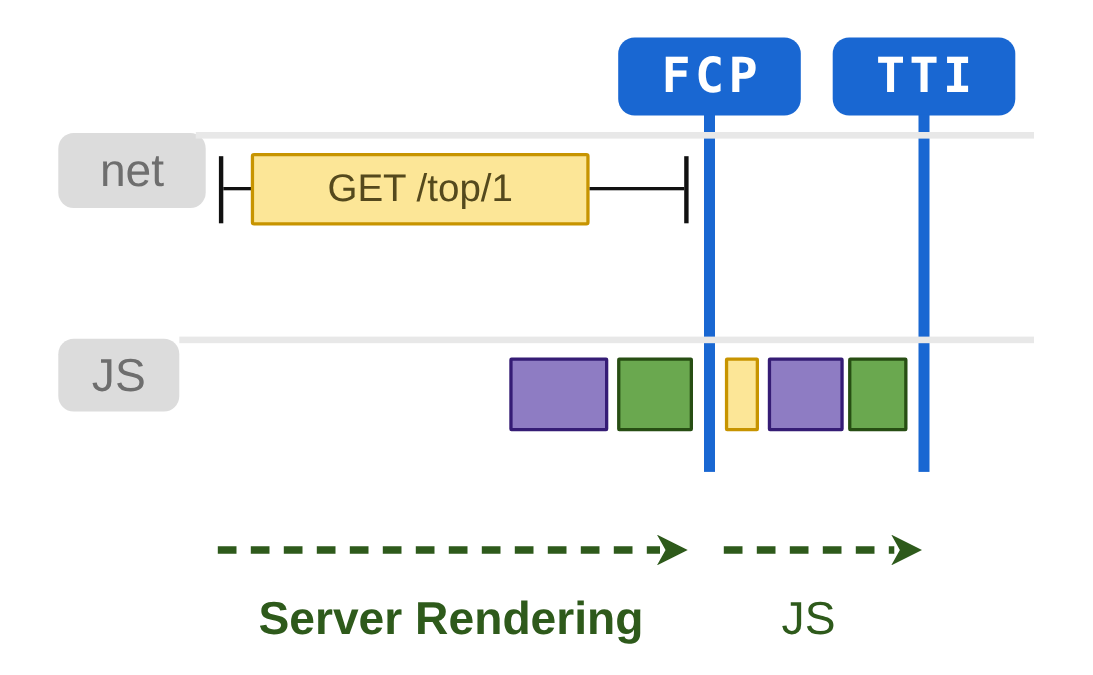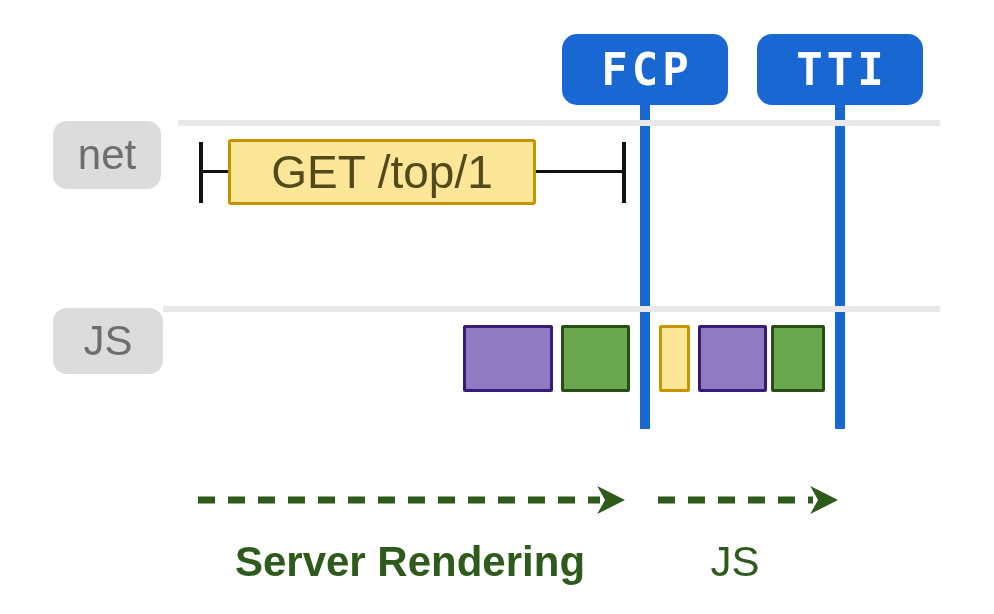--- a/index.html
+++ b/index.html
@@ -91,21 +91,21 @@
     height: 66px;
     background: var(--yellow-fill);
     border: 3px solid var(--yellow-border);
     border-radius: 3px;
     display: flex;
     align-items: center;
     justify-content: center;
   }
   .request-box span {
     color: var(--request-text);
-    font-size: 46px;
+    font-size: 35px;
   }
 
   
   .blocks-layer {
     position: absolute;
     left: 0;
     top: 325px;
     width: 994px;
     height: 67px;
   }
@@ -153,21 +153,21 @@
   <div class="badge" style="left:757px;">
     <span>TTI</span>
   </div>
   <div class="badge" style="left:562px;">
     <span>FCP</span>
   </div>
 
   <div class="vline" style="left:640px;"></div>
   <div class="vline" style="left:835px;"></div>
 
-  <div class="track-label" style="left:53px; top:121px; width:108px; height:68px;">
+  <div class="track-label" style="left:53px; top:121px; width:134px; height:68px;">
     <span>net</span>
   </div>
   <div class="track-line" style="left:178px; top:120px; width:762px;"></div>
 
   <div class="tick" style="left:199px;"></div>
   <div class="conn" style="left:203px; width:27px;"></div>
   <div class="request-box">
     <span>GET /top/1</span>
   </div>
   <div class="conn" style="left:536px; width:86px;"></div>

